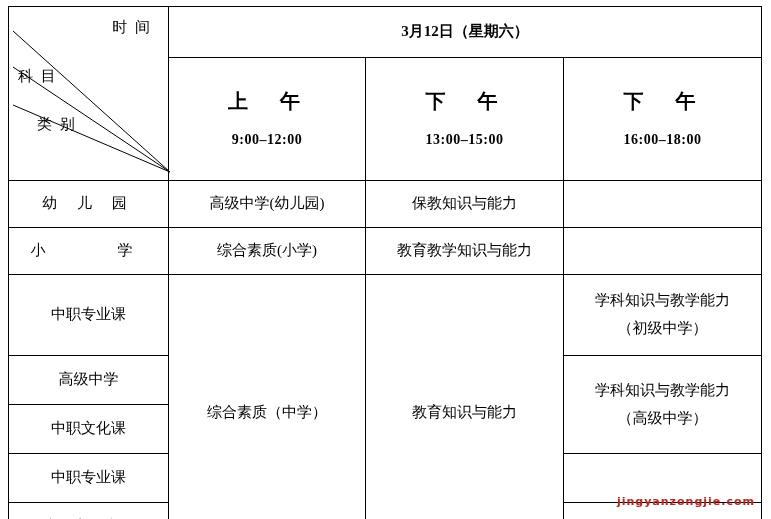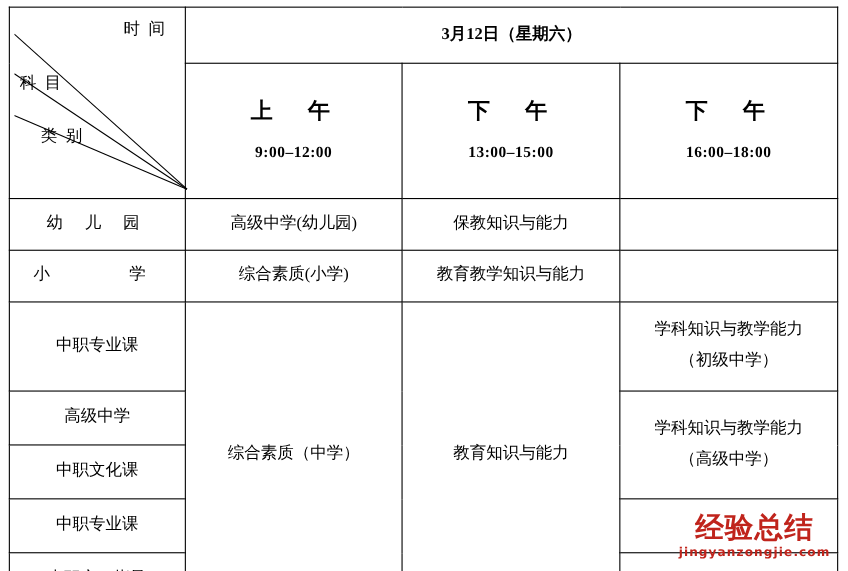--- a/index.html
+++ b/index.html
@@ -217,17 +217,16 @@
       </tr>
 
       <tr>
         <td class="cat" style="height:44px">中职实习指导</td>
         <td class="subj"></td>
       </tr>
     </tbody>
   </table>
 
   <div id="watermark">
-    <div class="wm-main">经验总结</div>
     <div class="wm-sub">jingyanzongjie.com</div>
   </div>
 
 </div>
 
 </body></html>

